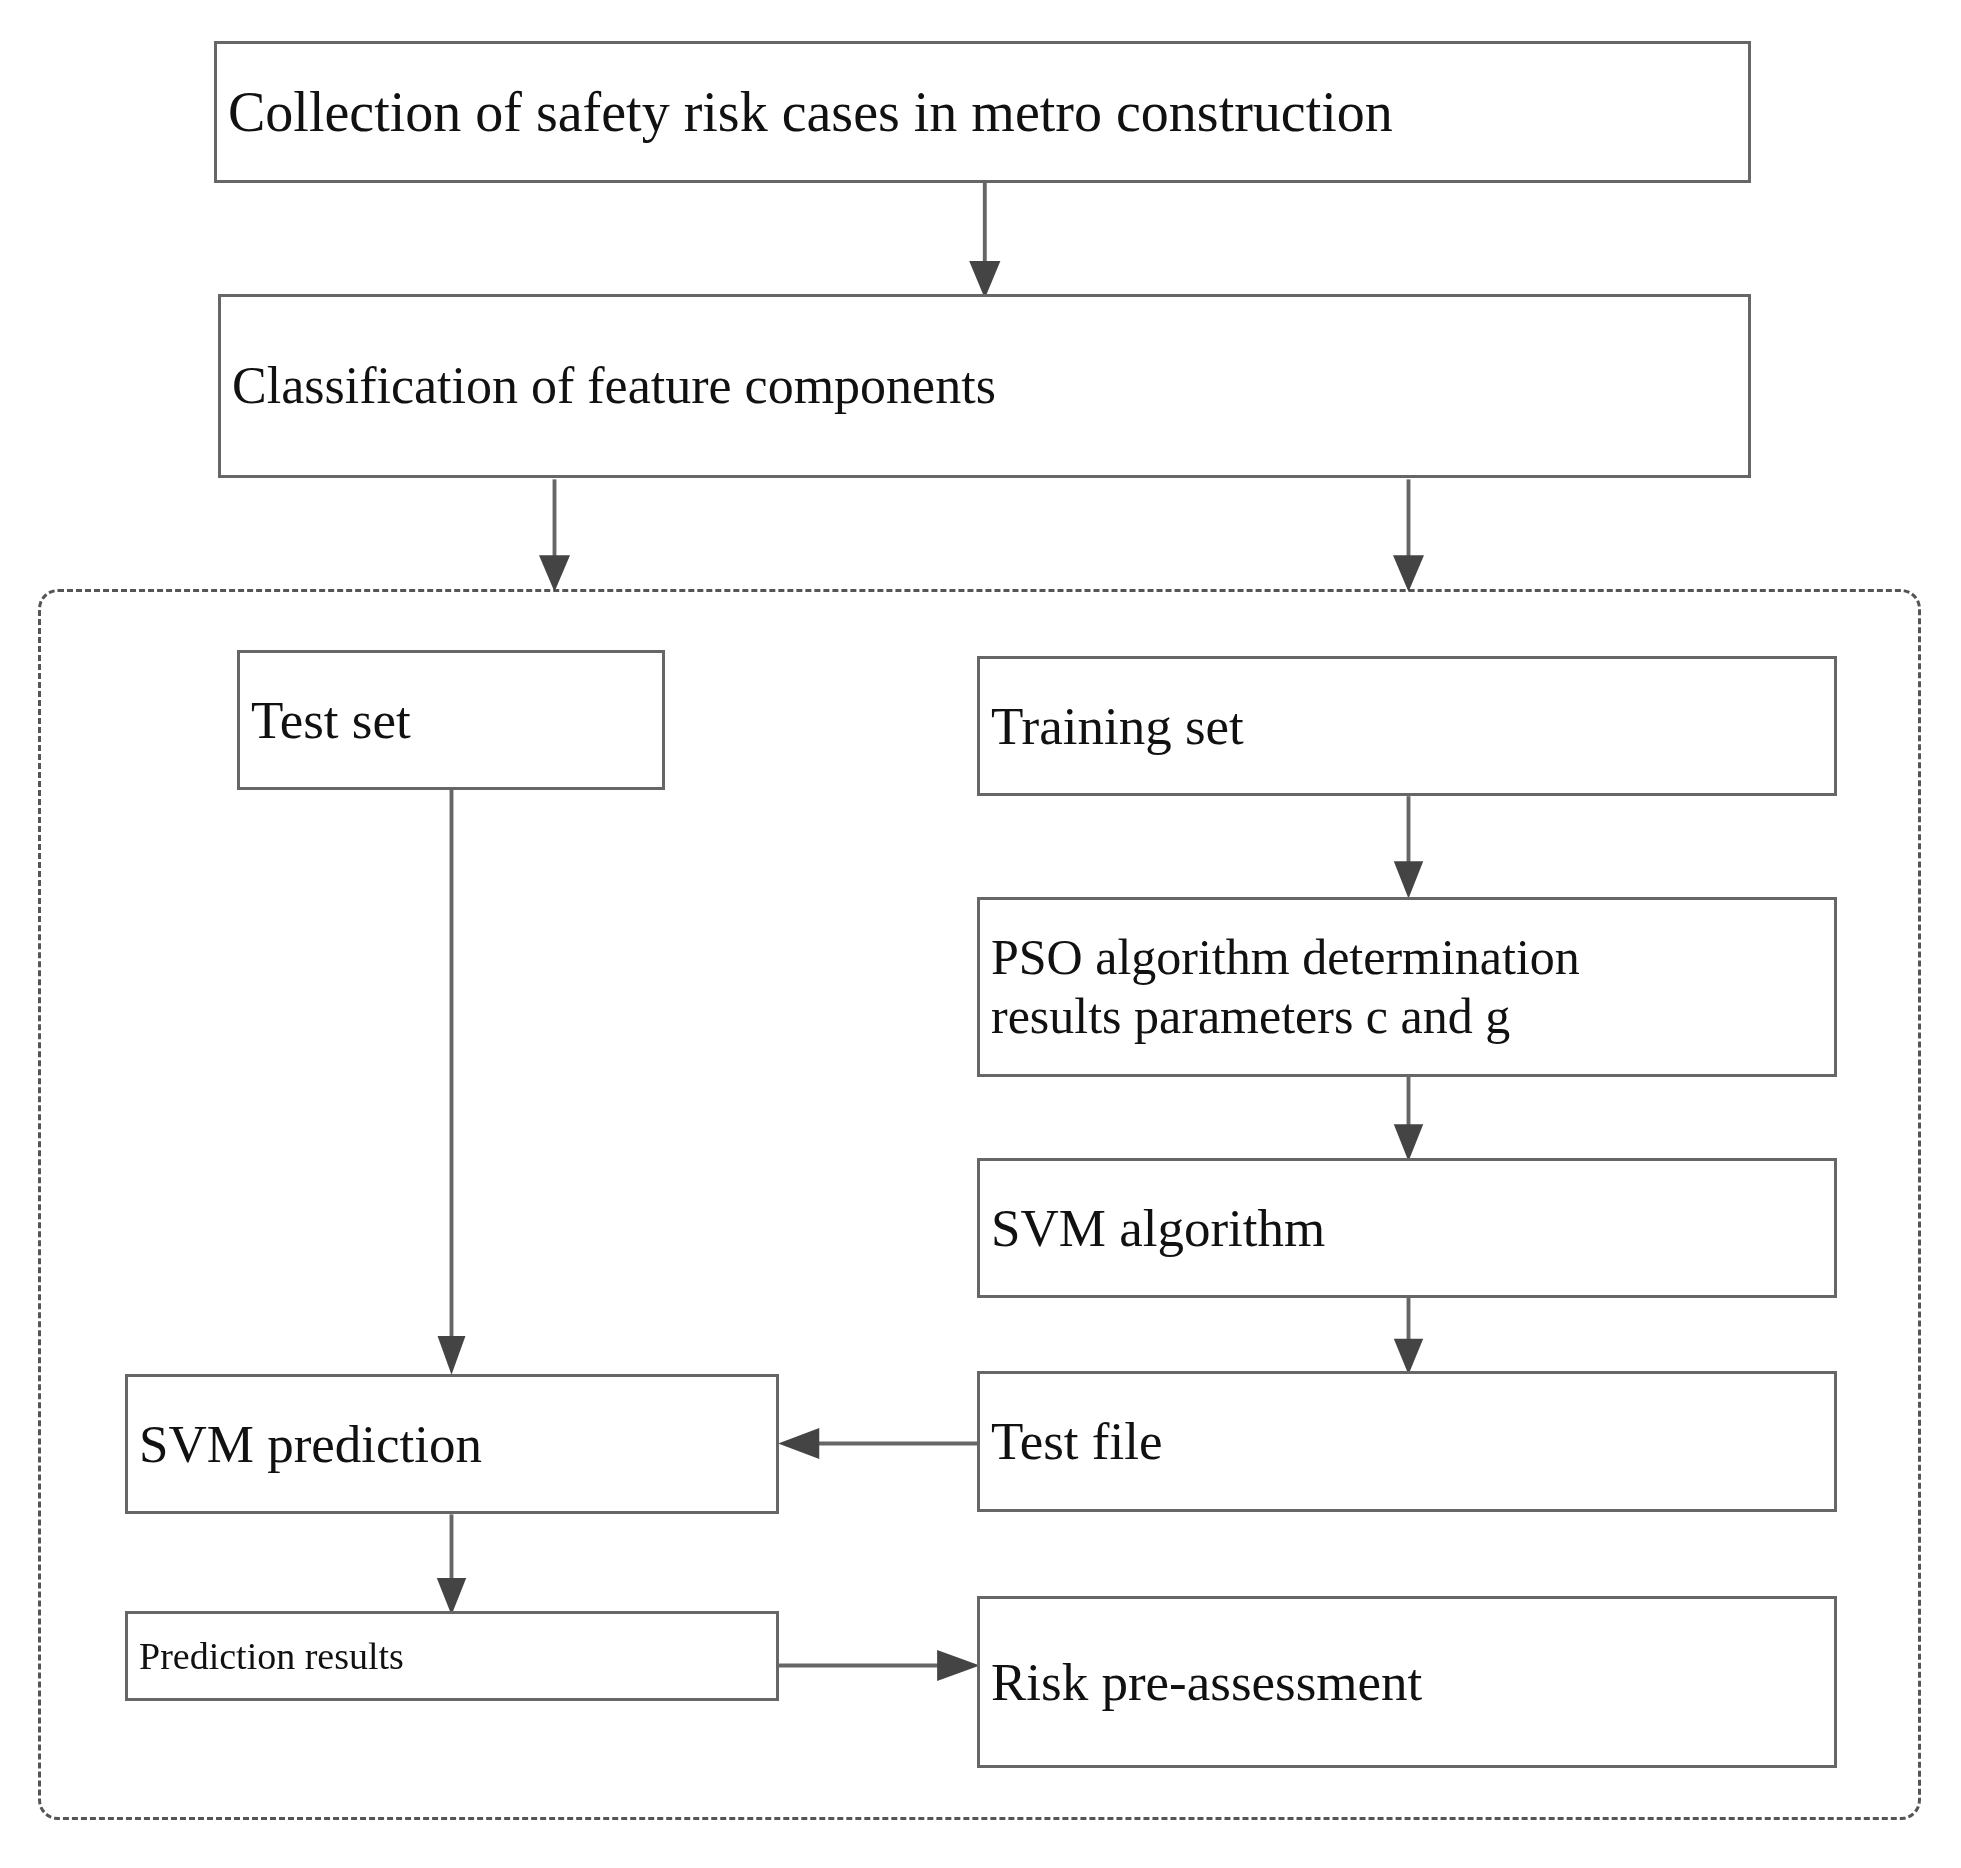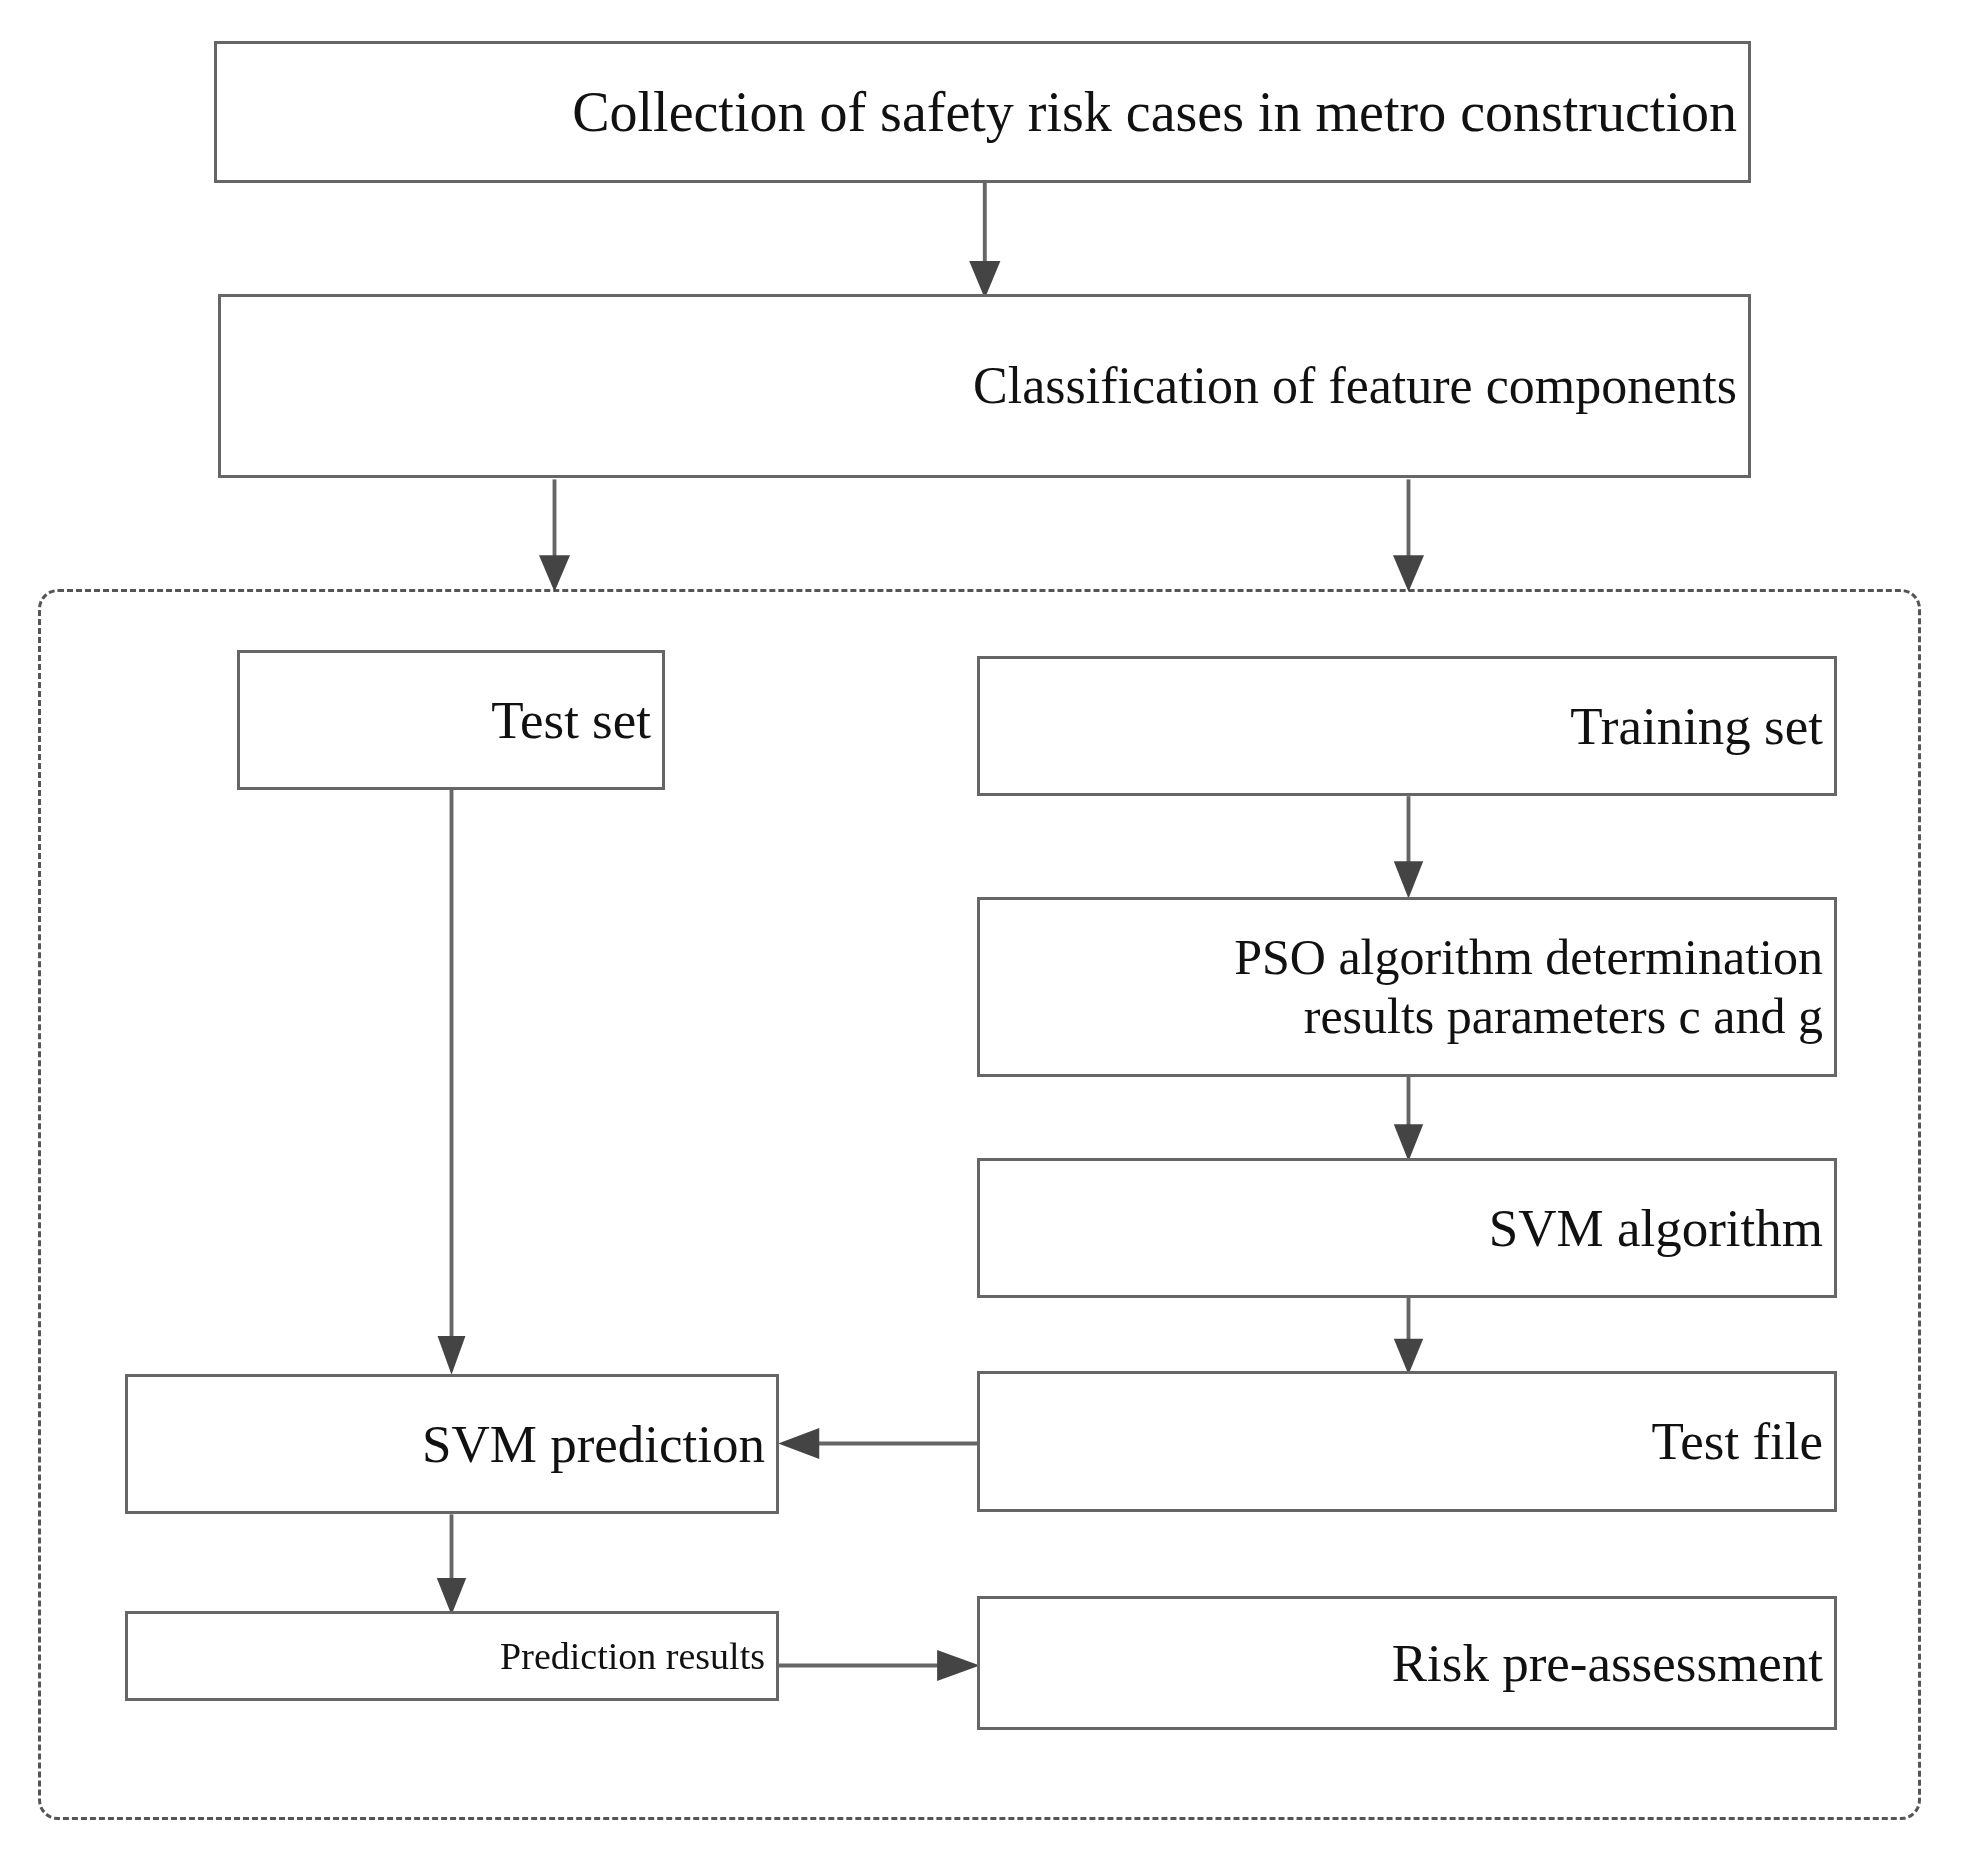--- a/index.html
+++ b/index.html
@@ -16,21 +16,21 @@
     overflow: hidden;
   }
   .node {
     position: absolute;
     box-sizing: border-box;
     border: 3.1px solid #666666;
     background: #ffffff;
     display: flex;
     align-items: center;
     justify-content: center;
-    text-align: right;
+    text-align: left;
     color: #111111;
     line-height: 1.18;
     z-index: 3;
   }
   .node .node-label {
     display: block;
     width: 100%;
     padding: 0 11px;
     white-space: pre-line;
   }
@@ -53,21 +53,21 @@
   
   #n-collection      { left:214px;  top:41px;   width:1537px; height:142px; font-size:56px; }
   #n-classification  { left:218px;  top:294px;  width:1533px; height:184px; font-size:52px; }
   #n-testset         { left:237px;  top:650px;  width:428px;  height:140px; font-size:53px; }
   #n-trainingset     { left:977px; top:656px;  width:860px; height:140px; font-size:53px; }
   #n-pso             { left:977px; top:897px; width:860px; height:180px; font-size:50px; }
   #n-svmtraining     { left:977px; top:1158px; width:860px; height:140px; font-size:53px; }
   #n-modelfile       { left:977px; top:1371px; width:860px; height:141px; font-size:53px; }
   #n-svmprediction   { left:125px;  top:1374px; width:654px;  height:140px; font-size:53px; }
   #n-predictionres   { left:125px;  top:1611px; width:654px;  height:90px; font-size:38px; }
-  #n-riskpre         { left:977px; top:1596px; width:860px; height:134px; font-size:53px;padding-left:17px; }
+  #n-riskpre         { left:977px; top:1596px; width:860px; height:172px; font-size:53px; }
   #grp-dashed        { left:38px;   top:589px;  width:1883px; height:1231px; }
 </style>
 </head>
 <body>
 
 <div id="canvas">
 
   <div class="dashed-group" id="grp-dashed"></div>
 
   <div class="edge" style="left:977px; top:183px; width:15.6px; height:117px;">

